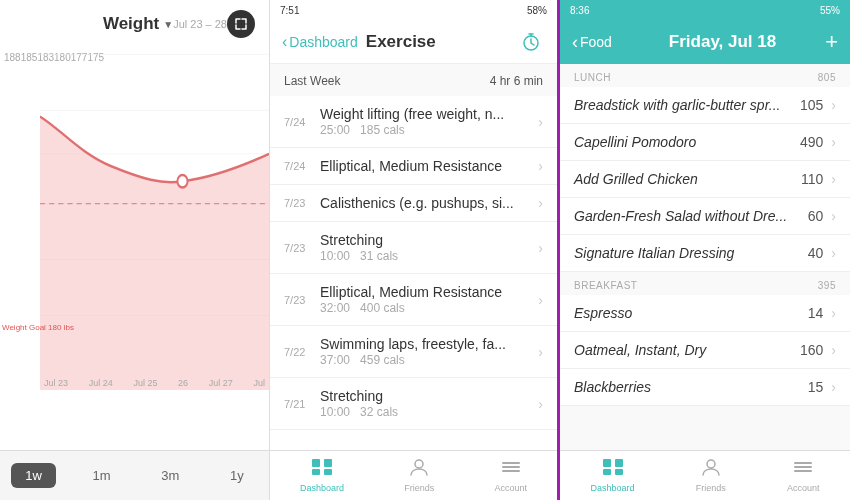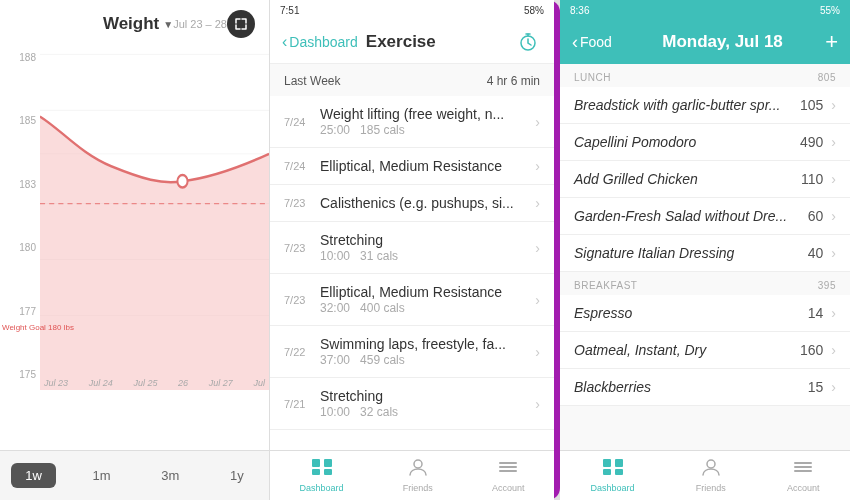--- a/index.html
+++ b/index.html
@@ -59,39 +59,38 @@
       padding-bottom: 60px;
     }
 
     .y-axis-labels {
       position: absolute;
       left: 0;
       top: 0;
       bottom: 60px;
       width: 40px;
       display: flex;
-      flex-direction: column;
+      flex-direction: row;
       justify-content: space-between;
       padding: 10px 4px;
     }
     .y-label {
       font-size: 10px;
       color: #aaa;
       text-align: right;
     }
 
     .x-axis-labels {
       position: absolute;
       bottom: 62px;
       left: 40px;
       right: 0;
       display: flex;
       justify-content: space-between;
       padding: 0 8px;
-      font-style: italic;
     }
     .x-label {
       font-size: 9px;
       color: #aaa;
       text-align: center;
     }
 
     .goal-label {
       position: absolute;
       left: 2px;
@@ -120,22 +119,21 @@
       color: #fff;
     }
 
     
     .panel-exercise {
       width: 290px;
       height: 500px;
       background: #f9f9f9;
       display: flex;
       flex-direction: column;
-      border-right: 6px solid #a21caf;
-      border-radius: 12px;
+      border-right: 3px solid #a21caf;
     }
     .status-bar {
       height: 20px;
       background: #fff;
       display: flex;
       align-items: center;
       justify-content: space-between;
       padding: 0 10px;
       font-size: 10px;
       color: #333;
@@ -541,21 +539,21 @@
     <div class="status-icons">
       <span>55%</span>
     </div>
   </div>
 
   <div class="food-nav-header">
     <div class="food-nav-back">
       <span style="font-size:18px;color:#fff;">‹</span>
       <span>Food</span>
     </div>
-    <span class="food-nav-title">Monday, Jul 18</span>
+    <span class="food-nav-title">Friday, Jul 18</span>
     <div class="food-nav-add">+</div>
   </div>
 
   <div class="food-list">
 
     <div class="food-section-header">
       <span>LUNCH</span>
       <span>805</span>
     </div>
     <div class="food-item">

